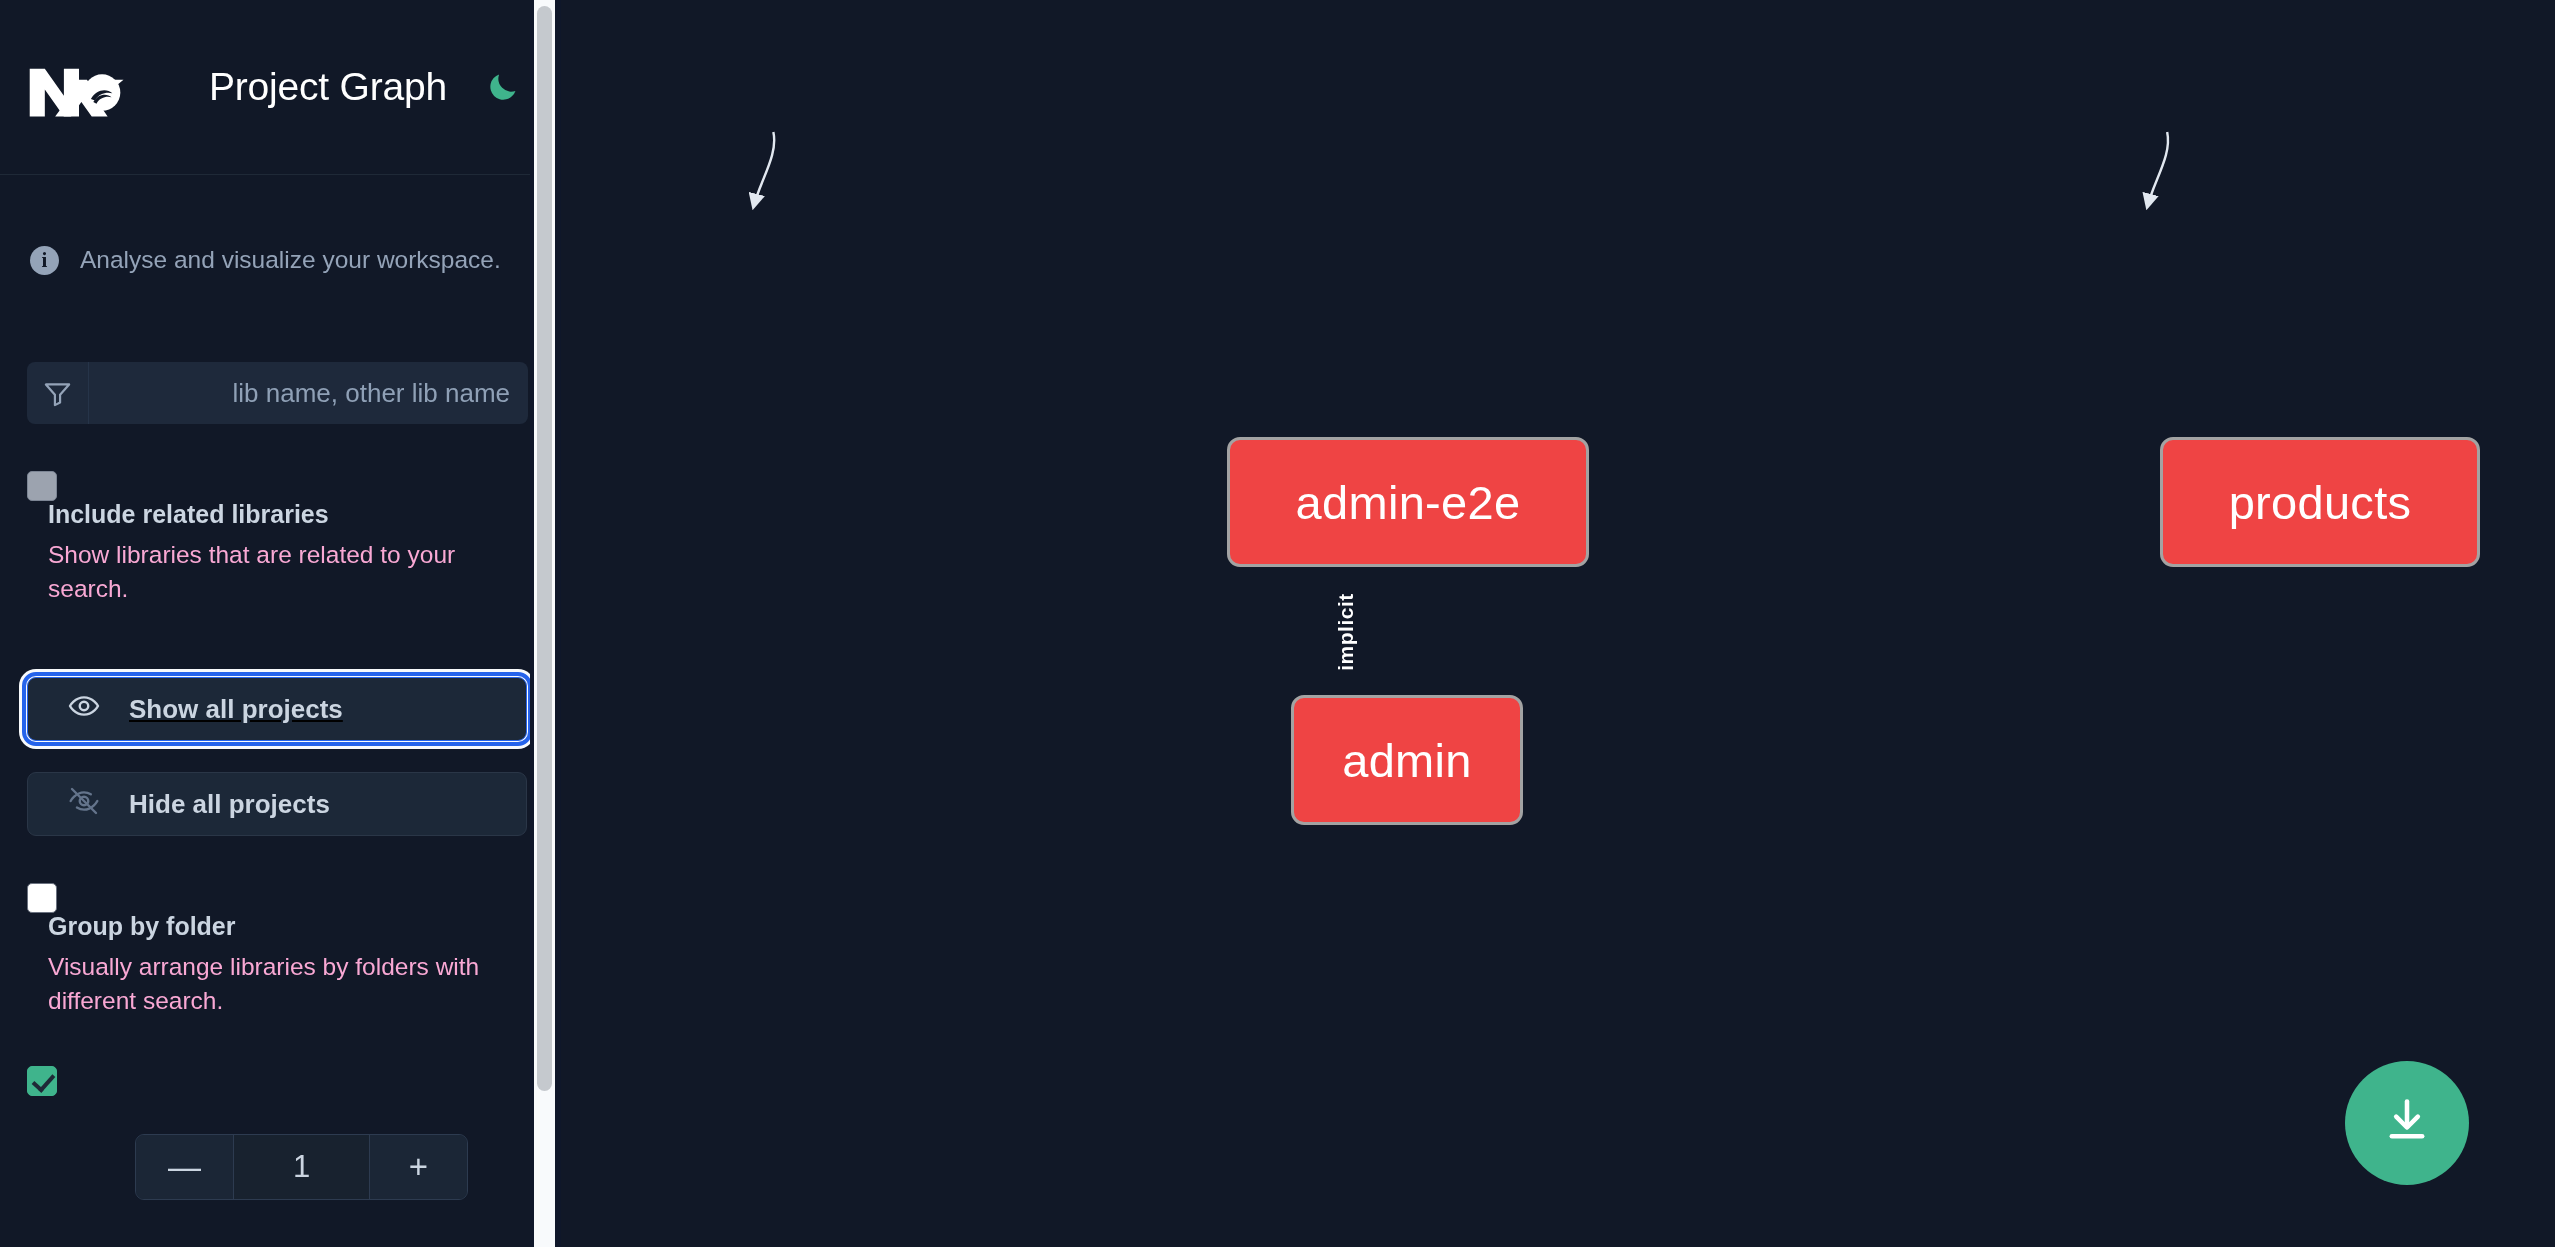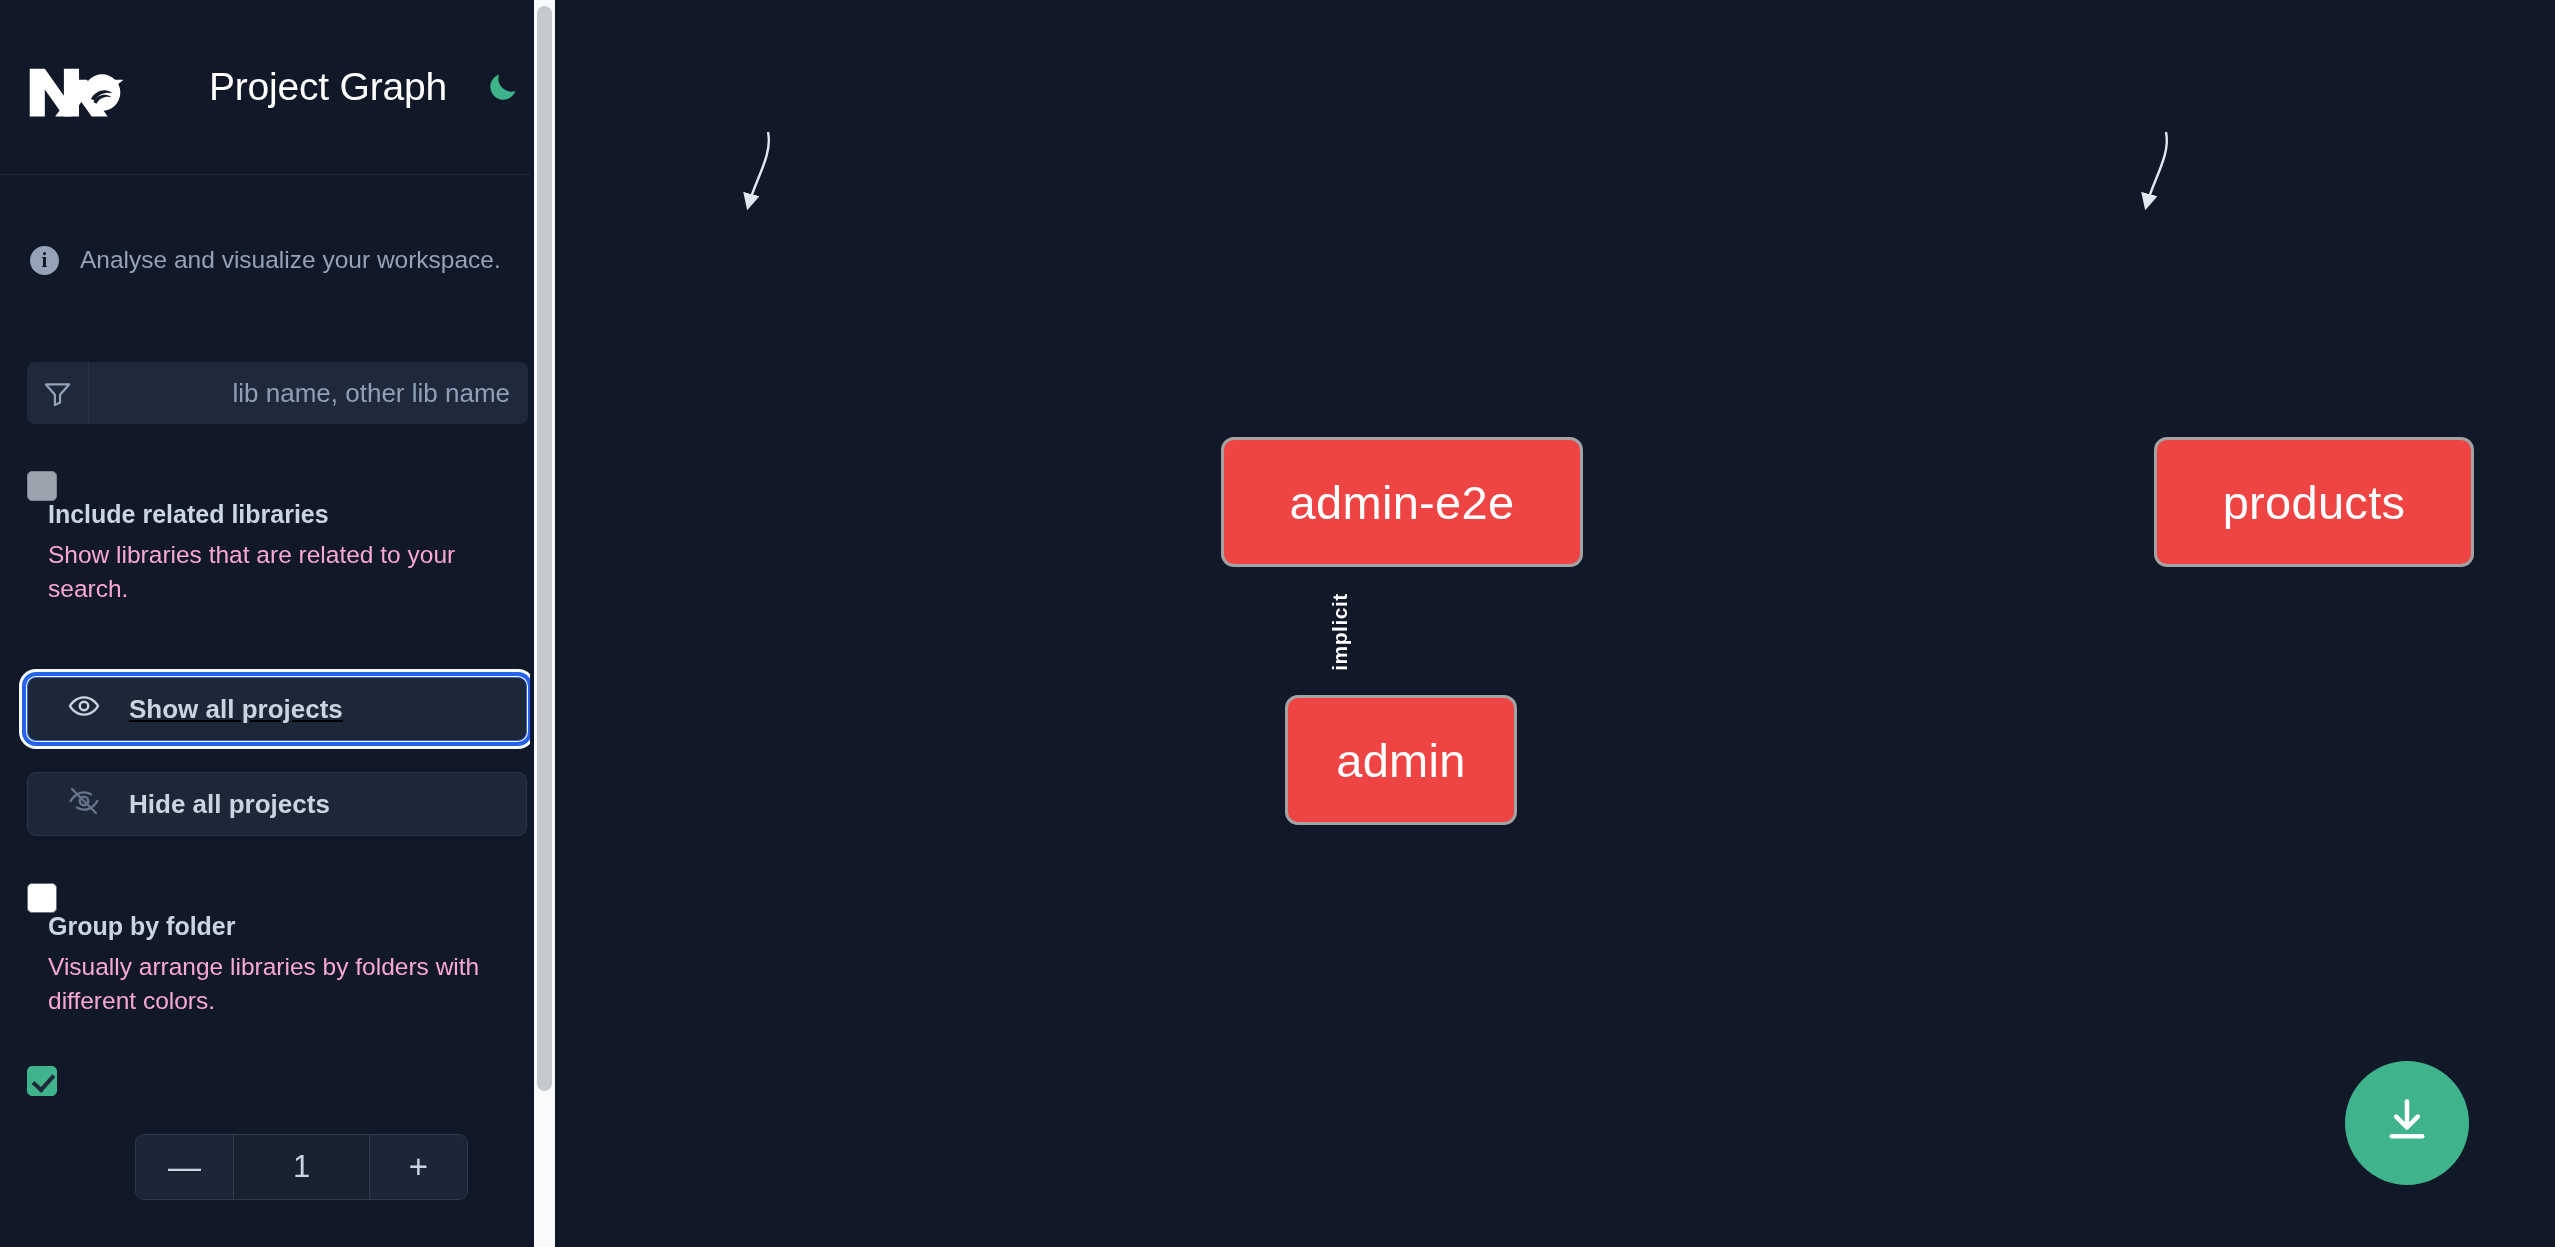--- a/index.html
+++ b/index.html
@@ -2,21 +2,21 @@
 <html><head>
 <meta charset="utf-8">
 <style>
   * { box-sizing: border-box; margin: 0; padding: 0; }
   html, body {
     width: 2555px; height: 1247px;
     overflow: hidden;
     background: #0f172a;
     font-family: "Liberation Sans", sans-serif;
   }
-  .app { position: relative; width: 2555px; height: 1132px; display: flex; }
+  .app { position: relative; width: 2555px; height: 1132px; display: flex; gap: 6px; }
 
   
   .sidebar {
     position: relative;
     width: 555px;
     height: 1247px;
     background: #111827;
     flex: 0 0 555px;
     overflow: hidden;
   }
@@ -315,21 +315,21 @@
             </svg>
           </span>
           <span class="lbl">Hide all projects</span>
         </div>
       </div>
 
       <div class="opt-block">
         <span class="chk empty"></span>
         <span class="opt-texts">
           <span class="opt-title">Group by folder</span>
-          <div class="opt-desc">Visually arrange libraries by folders with different colors.</div>
+          <div class="opt-desc">Visually arrange libraries by folders with different search.</div>
         </span>
       </div>
 
       <div class="opt-block">
         <span class="chk checked"></span>
       </div>
 
       <div class="stepper">
         <span class="step-btn minus">—</span>
         <span class="step-val">1</span>

